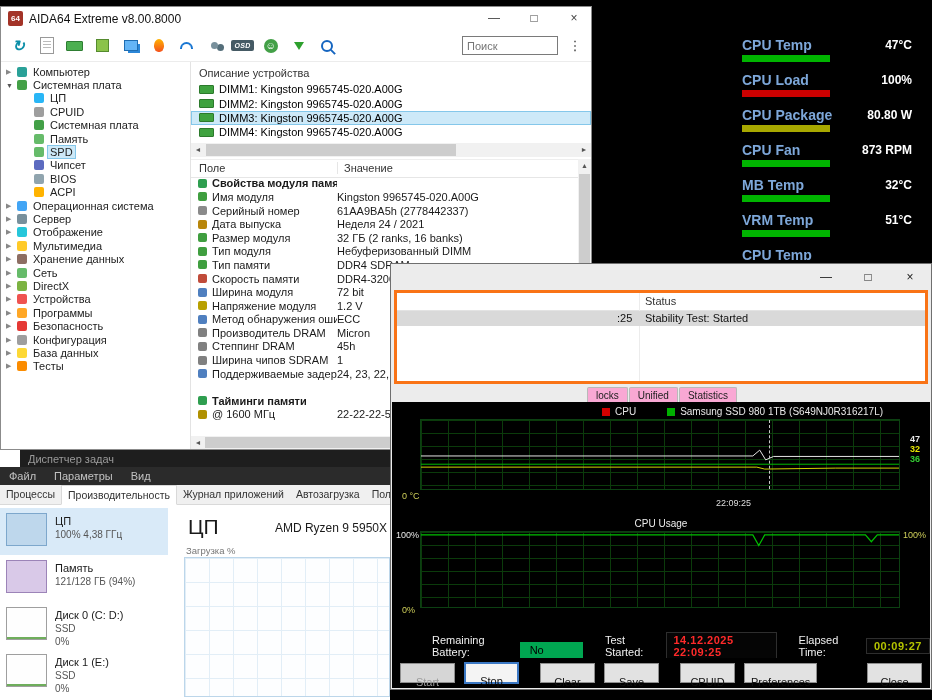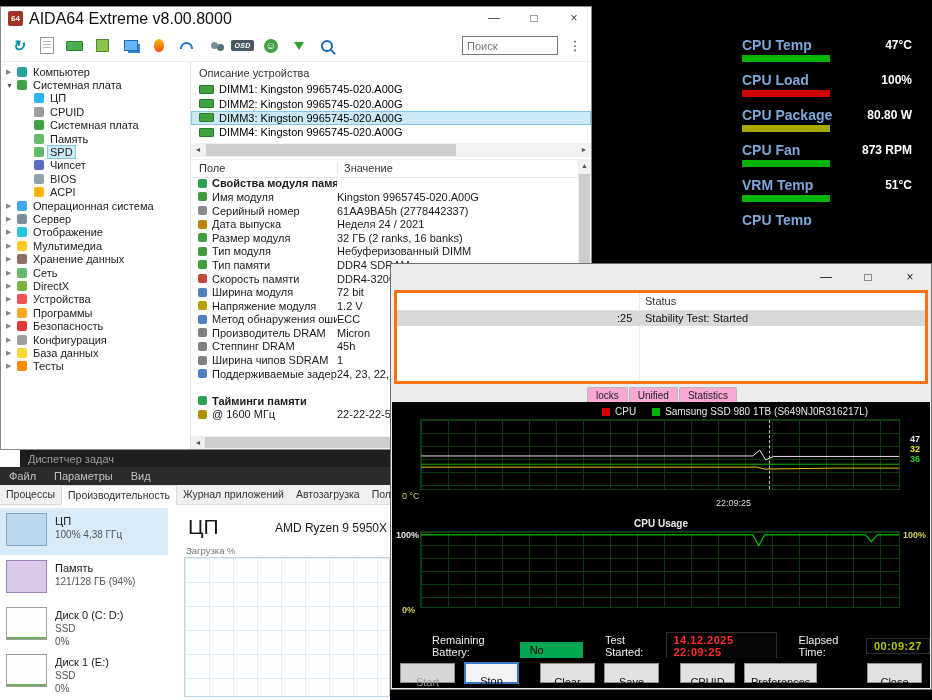--- a/index.html
+++ b/index.html
@@ -4,21 +4,21 @@
 <style>
   html,body{margin:0;padding:0;background:#000;}
   #screen{position:relative;width:932px;height:700px;background:#000;overflow:hidden;
           font-family:"Liberation Sans",sans-serif;-webkit-font-smoothing:antialiased;}
   
   #aida{position:absolute;left:0;top:6px;width:592px;height:444px;background:#fff;
         border:1px solid #8b8b8b;box-sizing:border-box;display:flex;flex-direction:column;}
   .aida-tb{height:23px;display:flex;align-items:center;padding:0 0 0 7px;gap:6px;flex:none;}
   .aida-logo{width:15px;height:15px;background:#a33327;color:#fff;font-size:8px;font-weight:bold;
              display:flex;align-items:center;justify-content:center;border-radius:2px;flex:none;}
-  .aida-title{font-size:16px;color:#111;flex:1;white-space:nowrap;}
+  .aida-title{font-size:12px;color:#111;flex:1;white-space:nowrap;}
   .wbtn{width:34px;height:23px;line-height:23px;text-align:center;font-size:12px;color:#444;cursor:default;}
   .aida-toolbar{height:31px;border-bottom:1px solid #ececec;display:flex;align-items:center;
                 padding:0 8px;gap:9px;flex:none;}
   .tb-icon{width:19px;height:19px;display:flex;align-items:center;justify-content:center;position:relative;flex:none;}
   .ic-refresh::before{content:"↻";color:#0d8fa8;font-size:15px;font-weight:bold;}
   .ic-report{width:12px;height:15px;background:#fff;border:1px solid #999;
              background-image:repeating-linear-gradient(#bbb 0 1px,transparent 1px 3px);
              background-size:8px 9px;background-position:2px 3px;background-repeat:no-repeat;}
   .ic-memory{width:15px;height:8px;background:#4caf50;border:1px solid #2e7d32;border-radius:1px;}
   .ic-chip{width:11px;height:11px;background:#8bc34a;border:1px solid #558b2f;}
@@ -95,28 +95,28 @@
   .stab-div{position:absolute;left:242px;top:0;bottom:0;border-left:1px solid #ececec;}
   .stab-col-status{position:absolute;left:248px;top:2px;color:#333;}
   .stab-row{height:15px;background:#d9d9d9;position:relative;color:#111;}
   .srt{position:absolute;left:220px;top:1px;}
   .srs{position:absolute;left:248px;top:1px;}
   .stab-tabs{height:18px;display:flex;align-items:flex-end;padding-left:196px;flex:none;}
   .stab-tab{font-size:10px;color:#222;background:#f9a8d4;border:1px solid #b9b9b9;border-bottom:none;
             padding:2px 8px 1px;margin-right:1px;border-radius:2px 2px 0 0;white-space:nowrap;}
   .graphs{flex:1;background:#000;margin:0 1px;display:flex;flex-direction:column;padding:2px;gap:5px;min-height:0;}
   .g1{height:107px;position:relative;flex:none;}
-  .g2{height:109px;position:relative;flex:none;font-weight:bold;}
+  .g2{height:109px;position:relative;flex:none;}
   .gridbg{background-color:#000;
     background-image:repeating-linear-gradient(to right,#0b3b0b 0,#0b3b0b 1px,transparent 1px,transparent 27px),
                      repeating-linear-gradient(to bottom,#0b3b0b 0,#0b3b0b 1px,transparent 1px,transparent 13px);
     border:1px solid #0c4012;}
   .plot1{position:absolute;left:26px;right:28px;top:15px;bottom:21px;}
   .plot2{position:absolute;left:26px;right:28px;top:15px;bottom:17px;}
-  .legend{position:absolute;left:208px;top:2px;display:flex;gap:16px;align-items:center;}
+  .legend{position:absolute;left:208px;top:2px;display:flex;gap:31px;align-items:center;}
   .leg-item{display:flex;align-items:center;color:#e8e8e8;font-size:10px;white-space:nowrap;}
   .leg-sq{width:8px;height:8px;margin-right:5px;}
   .ylab{position:absolute;right:8px;font-size:9px;font-weight:bold;}
   .yzero{position:absolute;left:8px;bottom:10px;font-size:9px;color:#cfcf5a;}
   .xtime{position:absolute;left:322px;bottom:3px;font-size:9px;color:#ddd;}
   .cursor{position:absolute;left:348px;top:0;bottom:0;border-left:1px dashed #c9c9c9;}
   .gtitle{position:absolute;top:2px;left:0;right:0;text-align:center;color:#ececec;font-size:10px;}
   .l100l{position:absolute;left:2px;top:14px;color:#e8e8e8;font-size:9px;}
   .l100r{position:absolute;right:2px;top:14px;color:#cfcf5a;font-size:9px;}
   .l0l{position:absolute;left:8px;bottom:10px;color:#cfcf5a;font-size:9px;}
@@ -523,20 +523,27 @@
         </div>
     </div>
     <div class="orow">
       <div class="olab" style="color: rgb(125, 167, 217);">CPU Fan</div>
       <div class="oval">873 RPM</div>
       <div class="obar">
           <div class="ofill" style="background: rgb(0, 180, 0); width: 100%;"></div>
         </div>
     </div>
     <div class="orow">
+      <div class="olab" style="color: rgb(125, 167, 217);">MB Temp</div>
+      <div class="oval">32°C</div>
+      <div class="obar">
+          <div class="ofill" style="background: rgb(0, 180, 0); width: 100%;"></div>
+        </div>
+    </div>
+    <div class="orow">
       <div class="olab" style="color: rgb(125, 167, 217);">VRM Temp</div>
       <div class="oval">51°C</div>
       <div class="obar">
           <div class="ofill" style="background: rgb(0, 180, 0); width: 100%;"></div>
         </div>
     </div>
     <div class="orow partial">
       <div class="olab" style="color: rgb(125, 167, 217);">CPU Temp</div>
     </div>
   </div>

